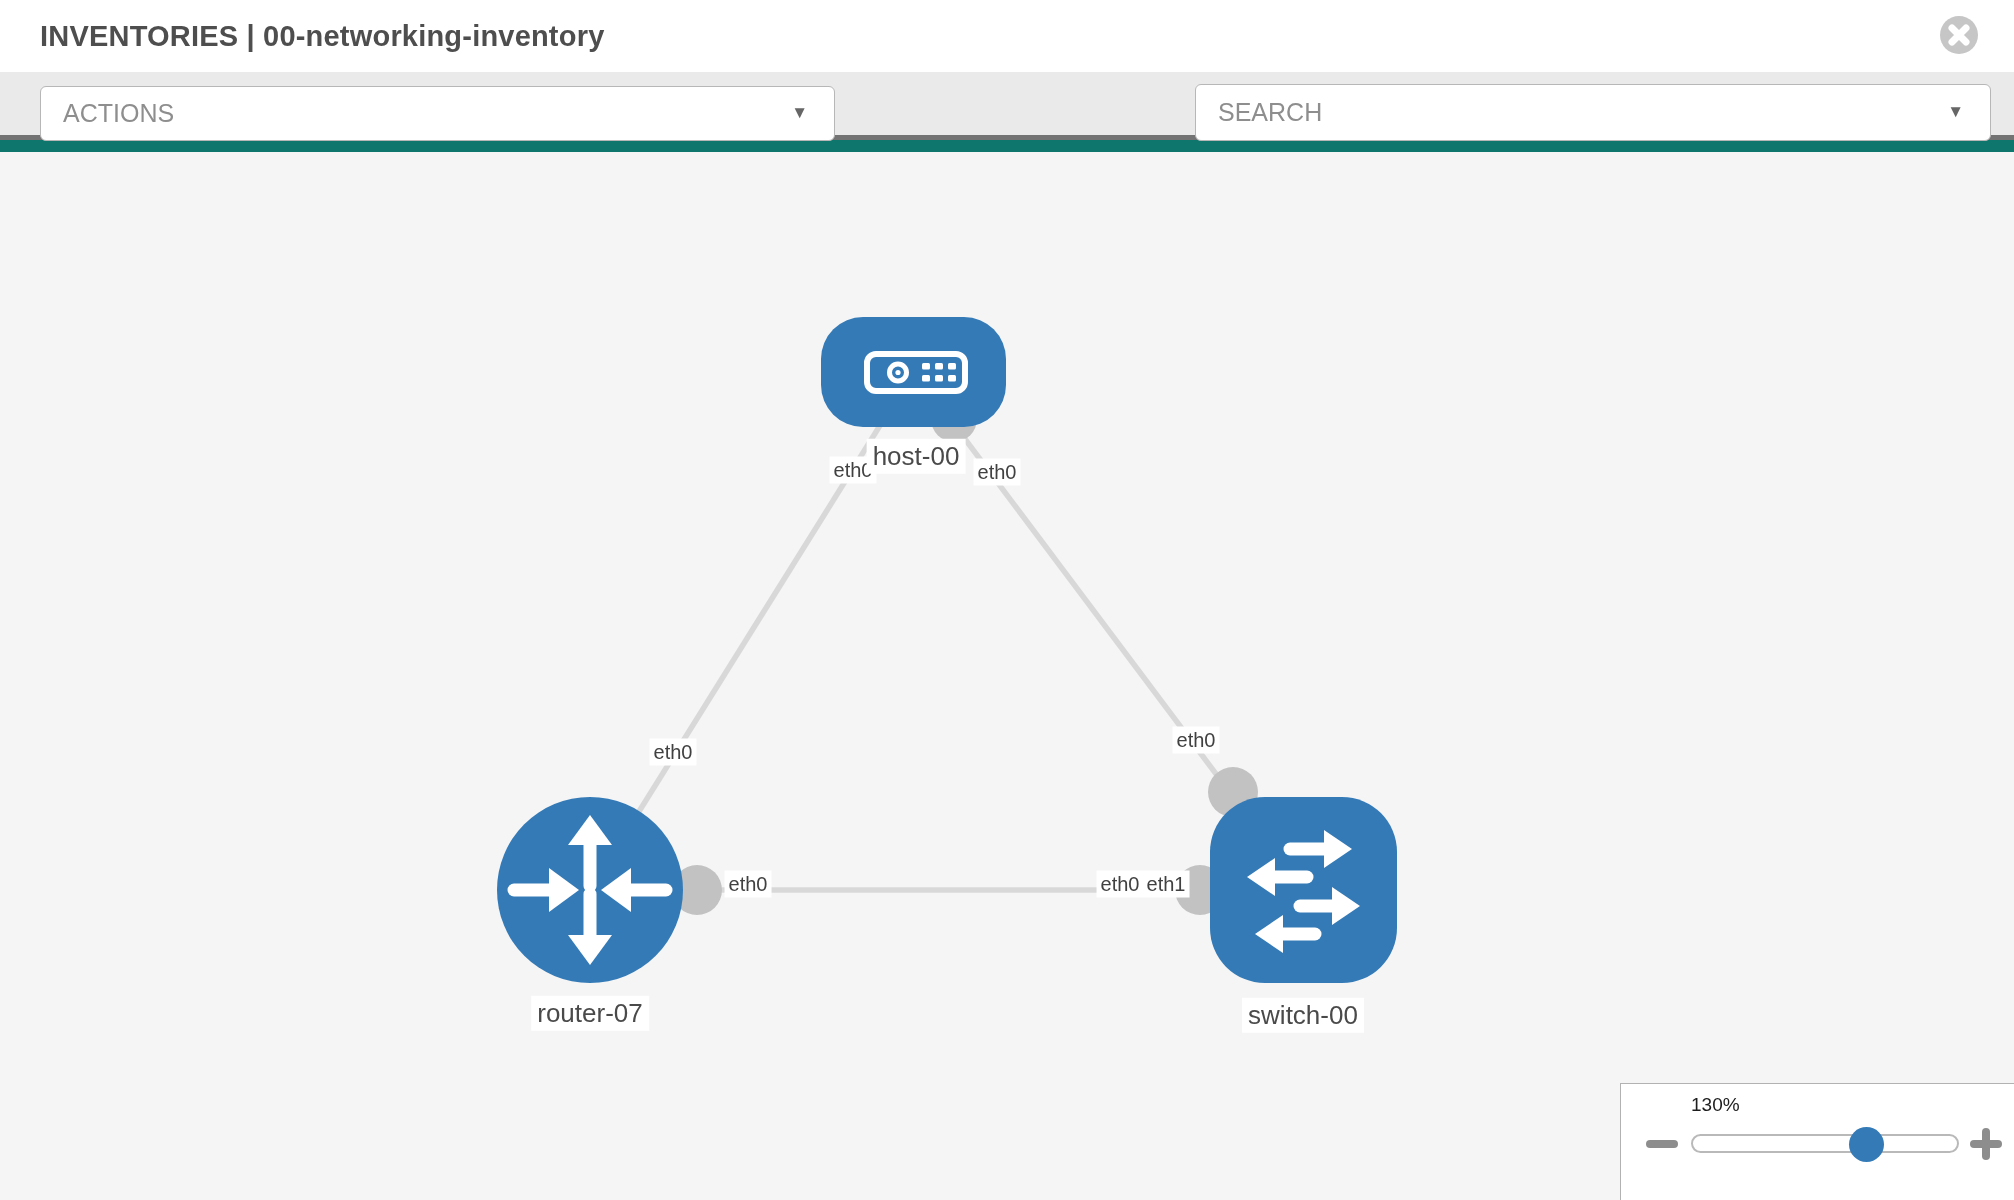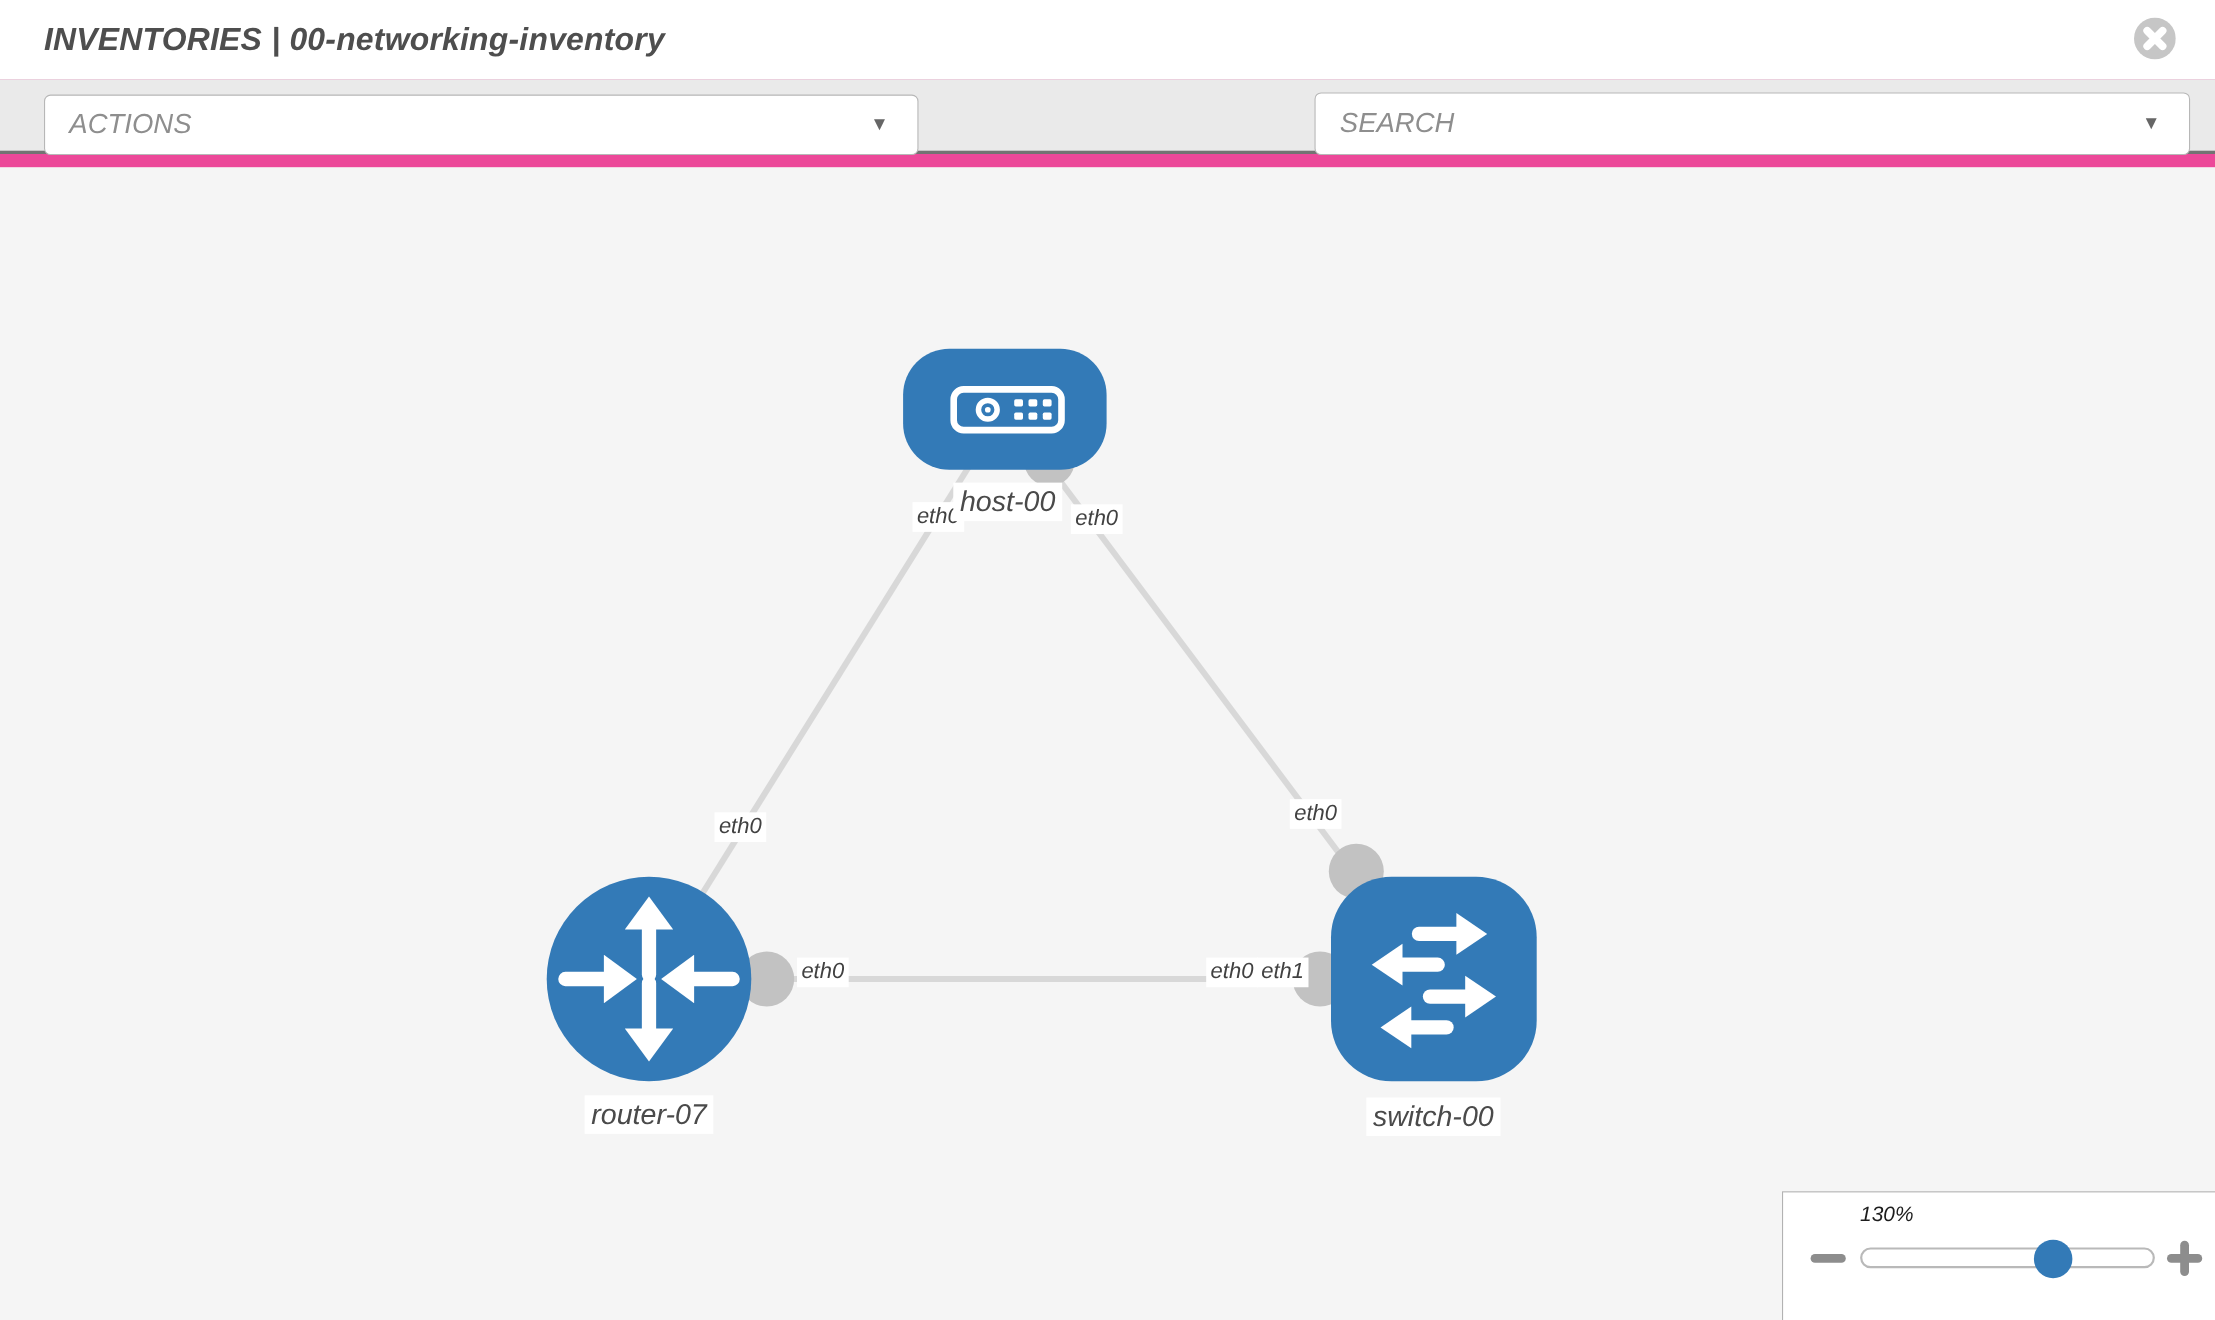--- a/index.html
+++ b/index.html
@@ -1,28 +1,28 @@
 <!DOCTYPE html>
 <html><head>
 <meta charset="utf-8">
 <style>
   * { margin:0; padding:0; box-sizing:border-box; }
   html,body { width:2014px; height:1200px; overflow:hidden; background:#fff;
               font-family:"Liberation Sans","DejaVu Sans",sans-serif; }
-  #app { position:relative; width:2014px; height:1200px; background:#ec4899;font-style:italic; }
+  #app { position:relative; width:2014px; height:1200px; background:#0f766e; }
 
   
   .header { position:absolute; left:0; top:0; width:2014px; height:72px; background:#ffffff; }
   .header-title { position:absolute; left:40px; top:0; line-height:72px;
                   font-size:29px; font-weight:bold; color:#4e4e4e; letter-spacing:0.2px; }
   .close-btn { position:absolute; right:36px; top:16px; width:38px; height:38px; cursor:pointer; }
 
   
   .toolbar { position:absolute; left:0; top:72px; width:2014px; height:68px;
-             background:#eaeaea; border-bottom:3px solid #737373; }
+             background:#eaeaea; border-bottom:5px solid #737373; }
   .select-box { position:absolute; background:#fff; border:1px solid #b7b7b7; border-radius:6px;
                 height:55px; display:flex; align-items:center; }
   .select-box .sel-label { margin-left:22px; font-size:25px; color:#8e8e8e; }
   .select-caret { position:absolute; right:26px; top:50%; transform:translateY(-54%);
                   font-size:17px; color:#666; }
   .actions-box { left:40px; top:14px; width:795px; }
   .search-box  { left:1183px; top:12px; width:796px; height:57px;margin-left:12px; }
   .tool-icon { position:absolute; top:96px; width:38px; height:38px; cursor:pointer; }
   .wrench { left:1046px; }
   .keyic  { left:1113px; }

